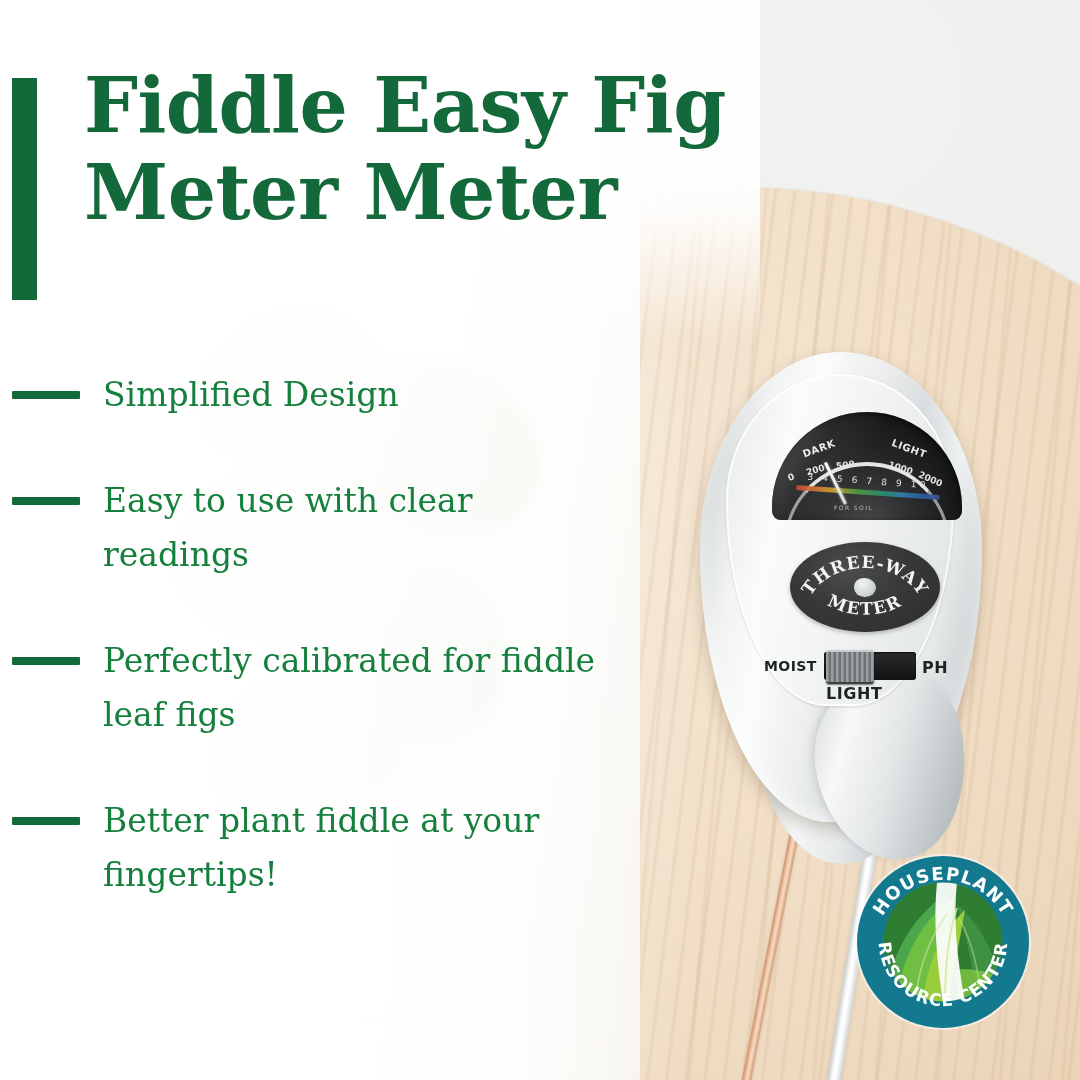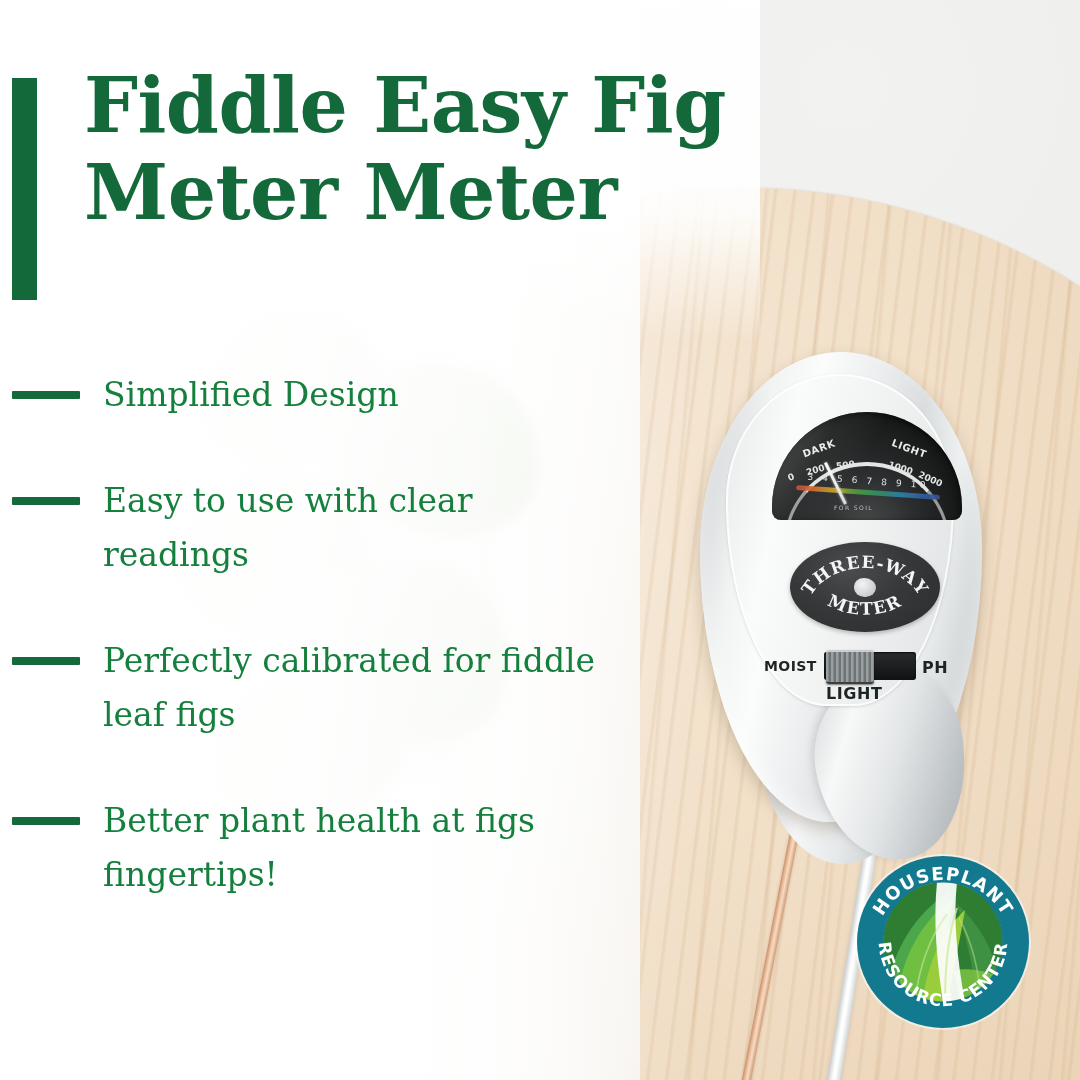--- a/index.html
+++ b/index.html
@@ -236,21 +236,21 @@
     <div class="bullet">
       <div class="dash"></div>
       <div class="btext">Easy to use with clear readings</div>
     </div>
     <div class="bullet">
       <div class="dash"></div>
       <div class="btext">Perfectly calibrated for fiddle leaf figs</div>
     </div>
     <div class="bullet">
       <div class="dash"></div>
-      <div class="btext">Better plant health at figs fingertips!</div>
+      <div class="btext">Better plant fiddle at your fingertips!</div>
     </div>
   </div>
 
   <div class="meter">
     <div class="probe-copper"></div>
     <div class="probe-white"></div>
     <div class="body-taper"></div>
     <div class="body-shape"></div>
     <div class="lobe"></div>
     <div class="face-plate">

